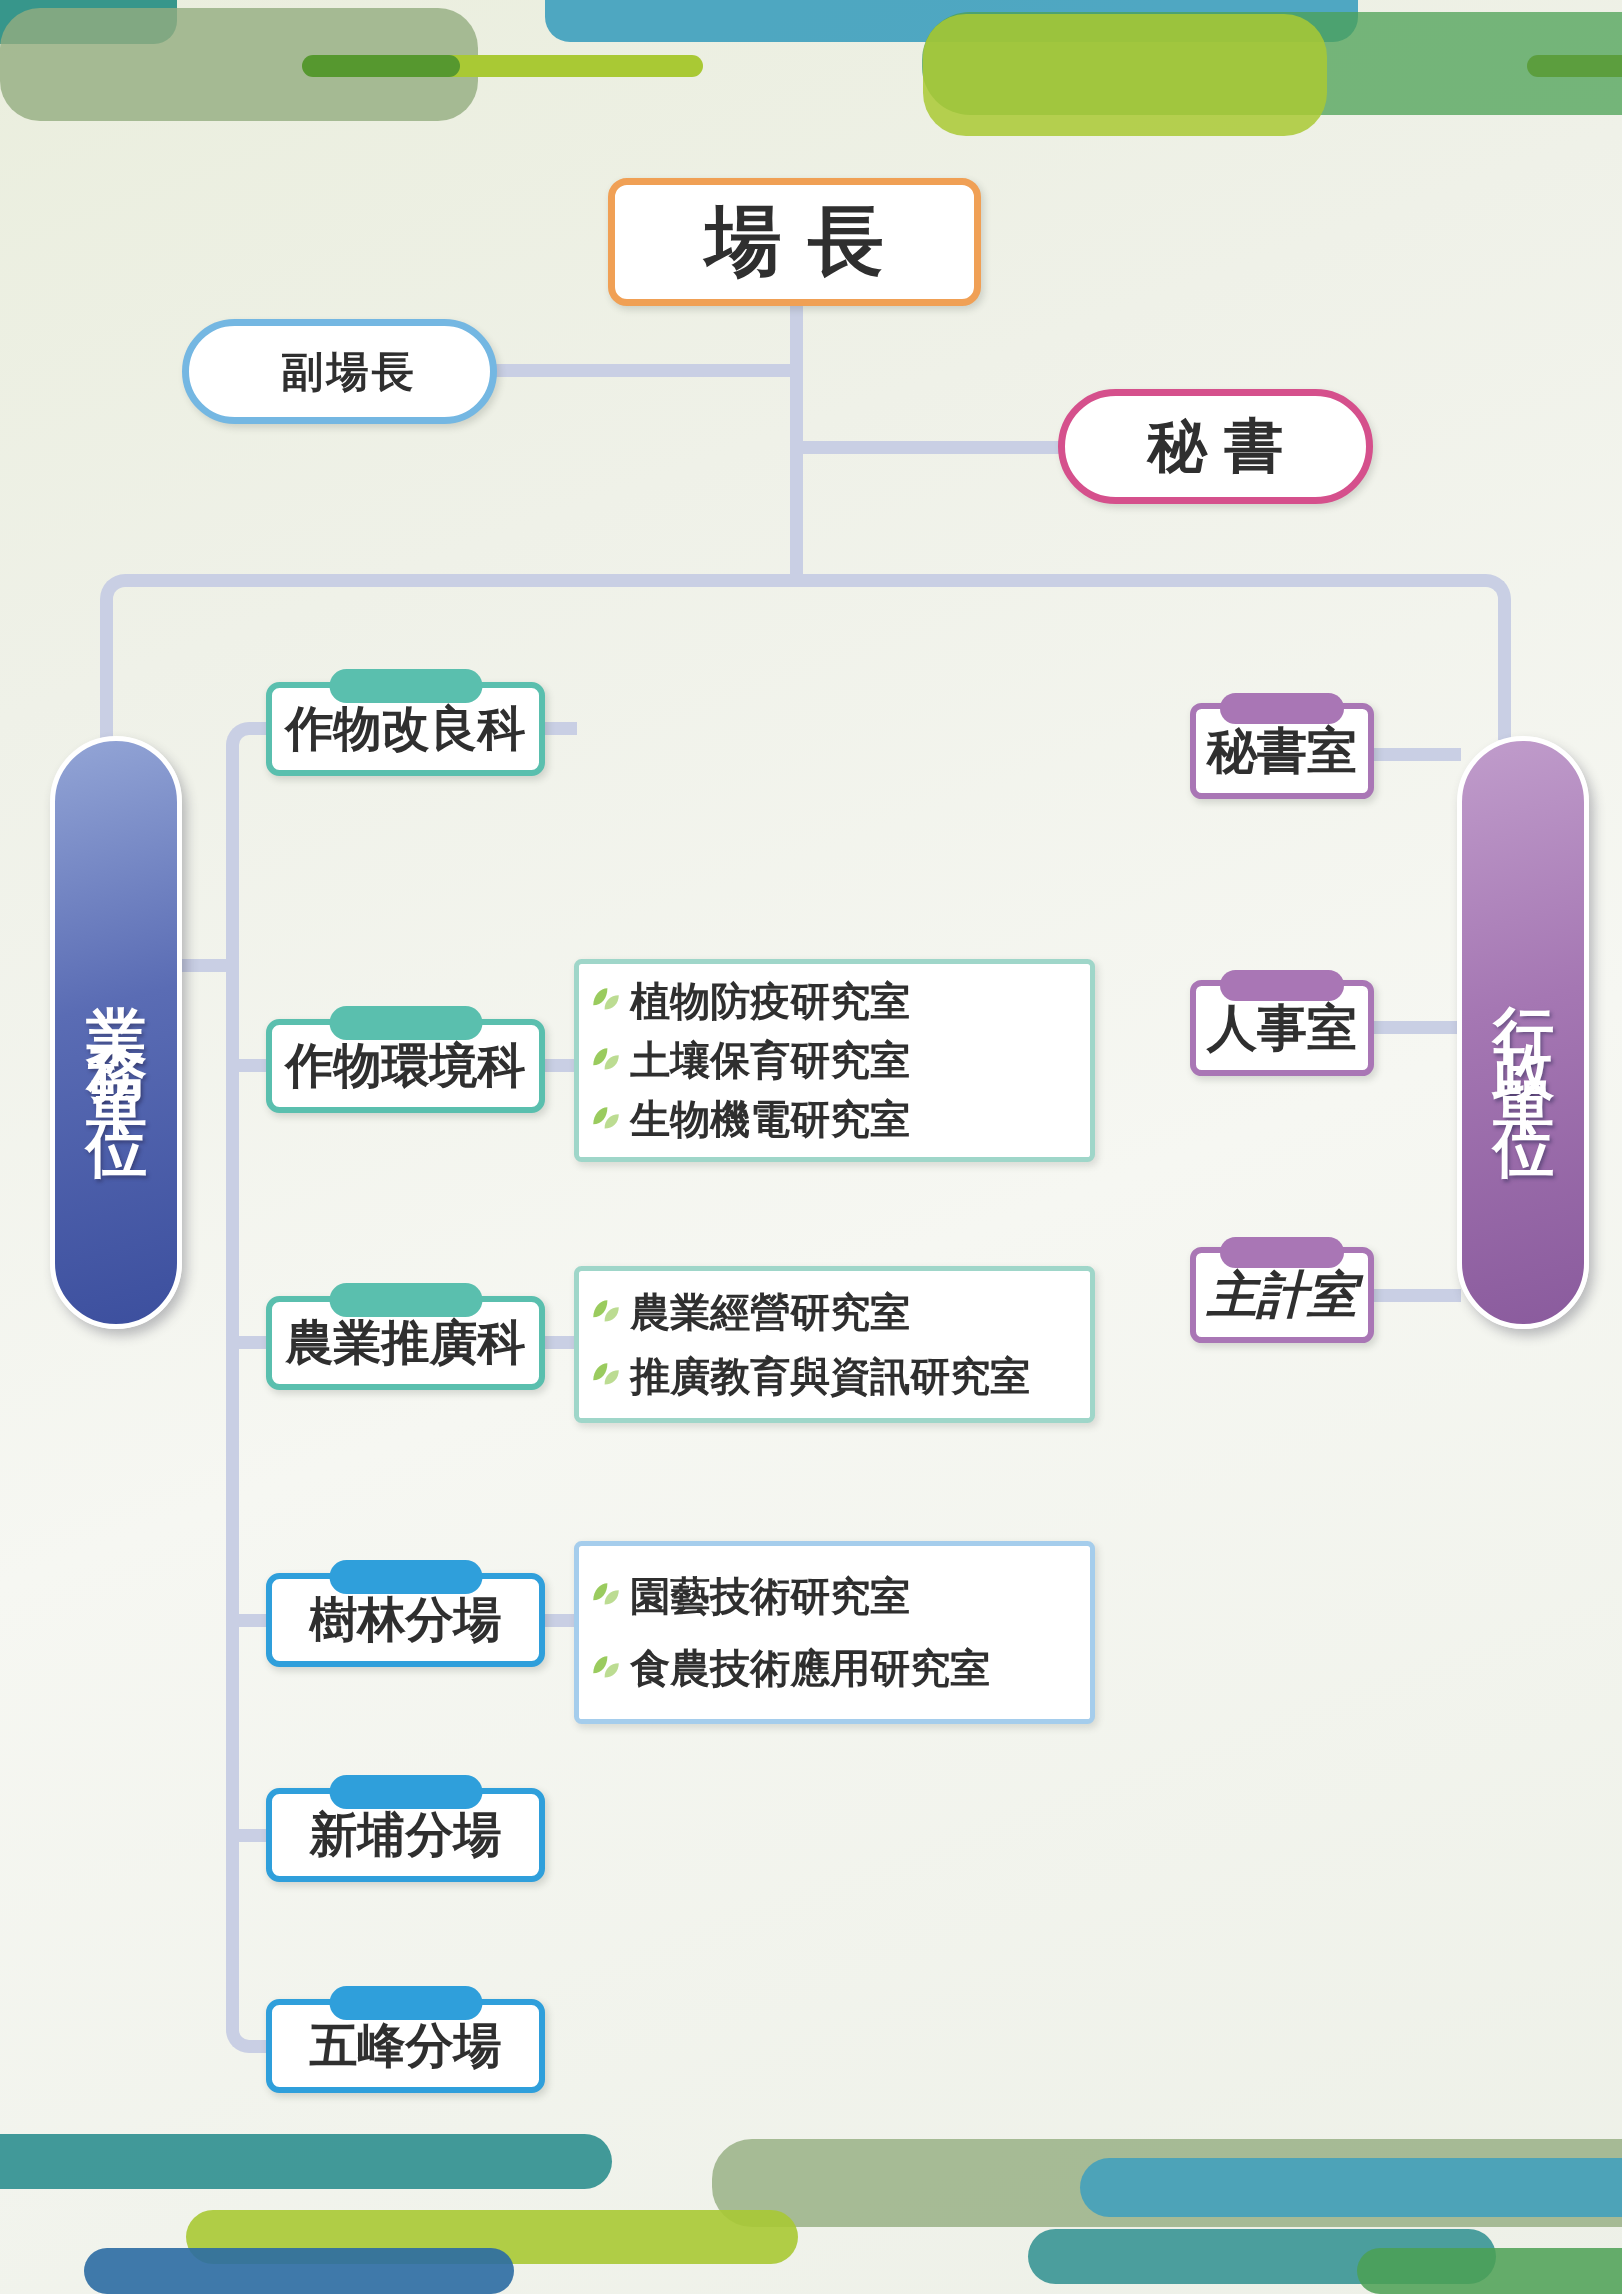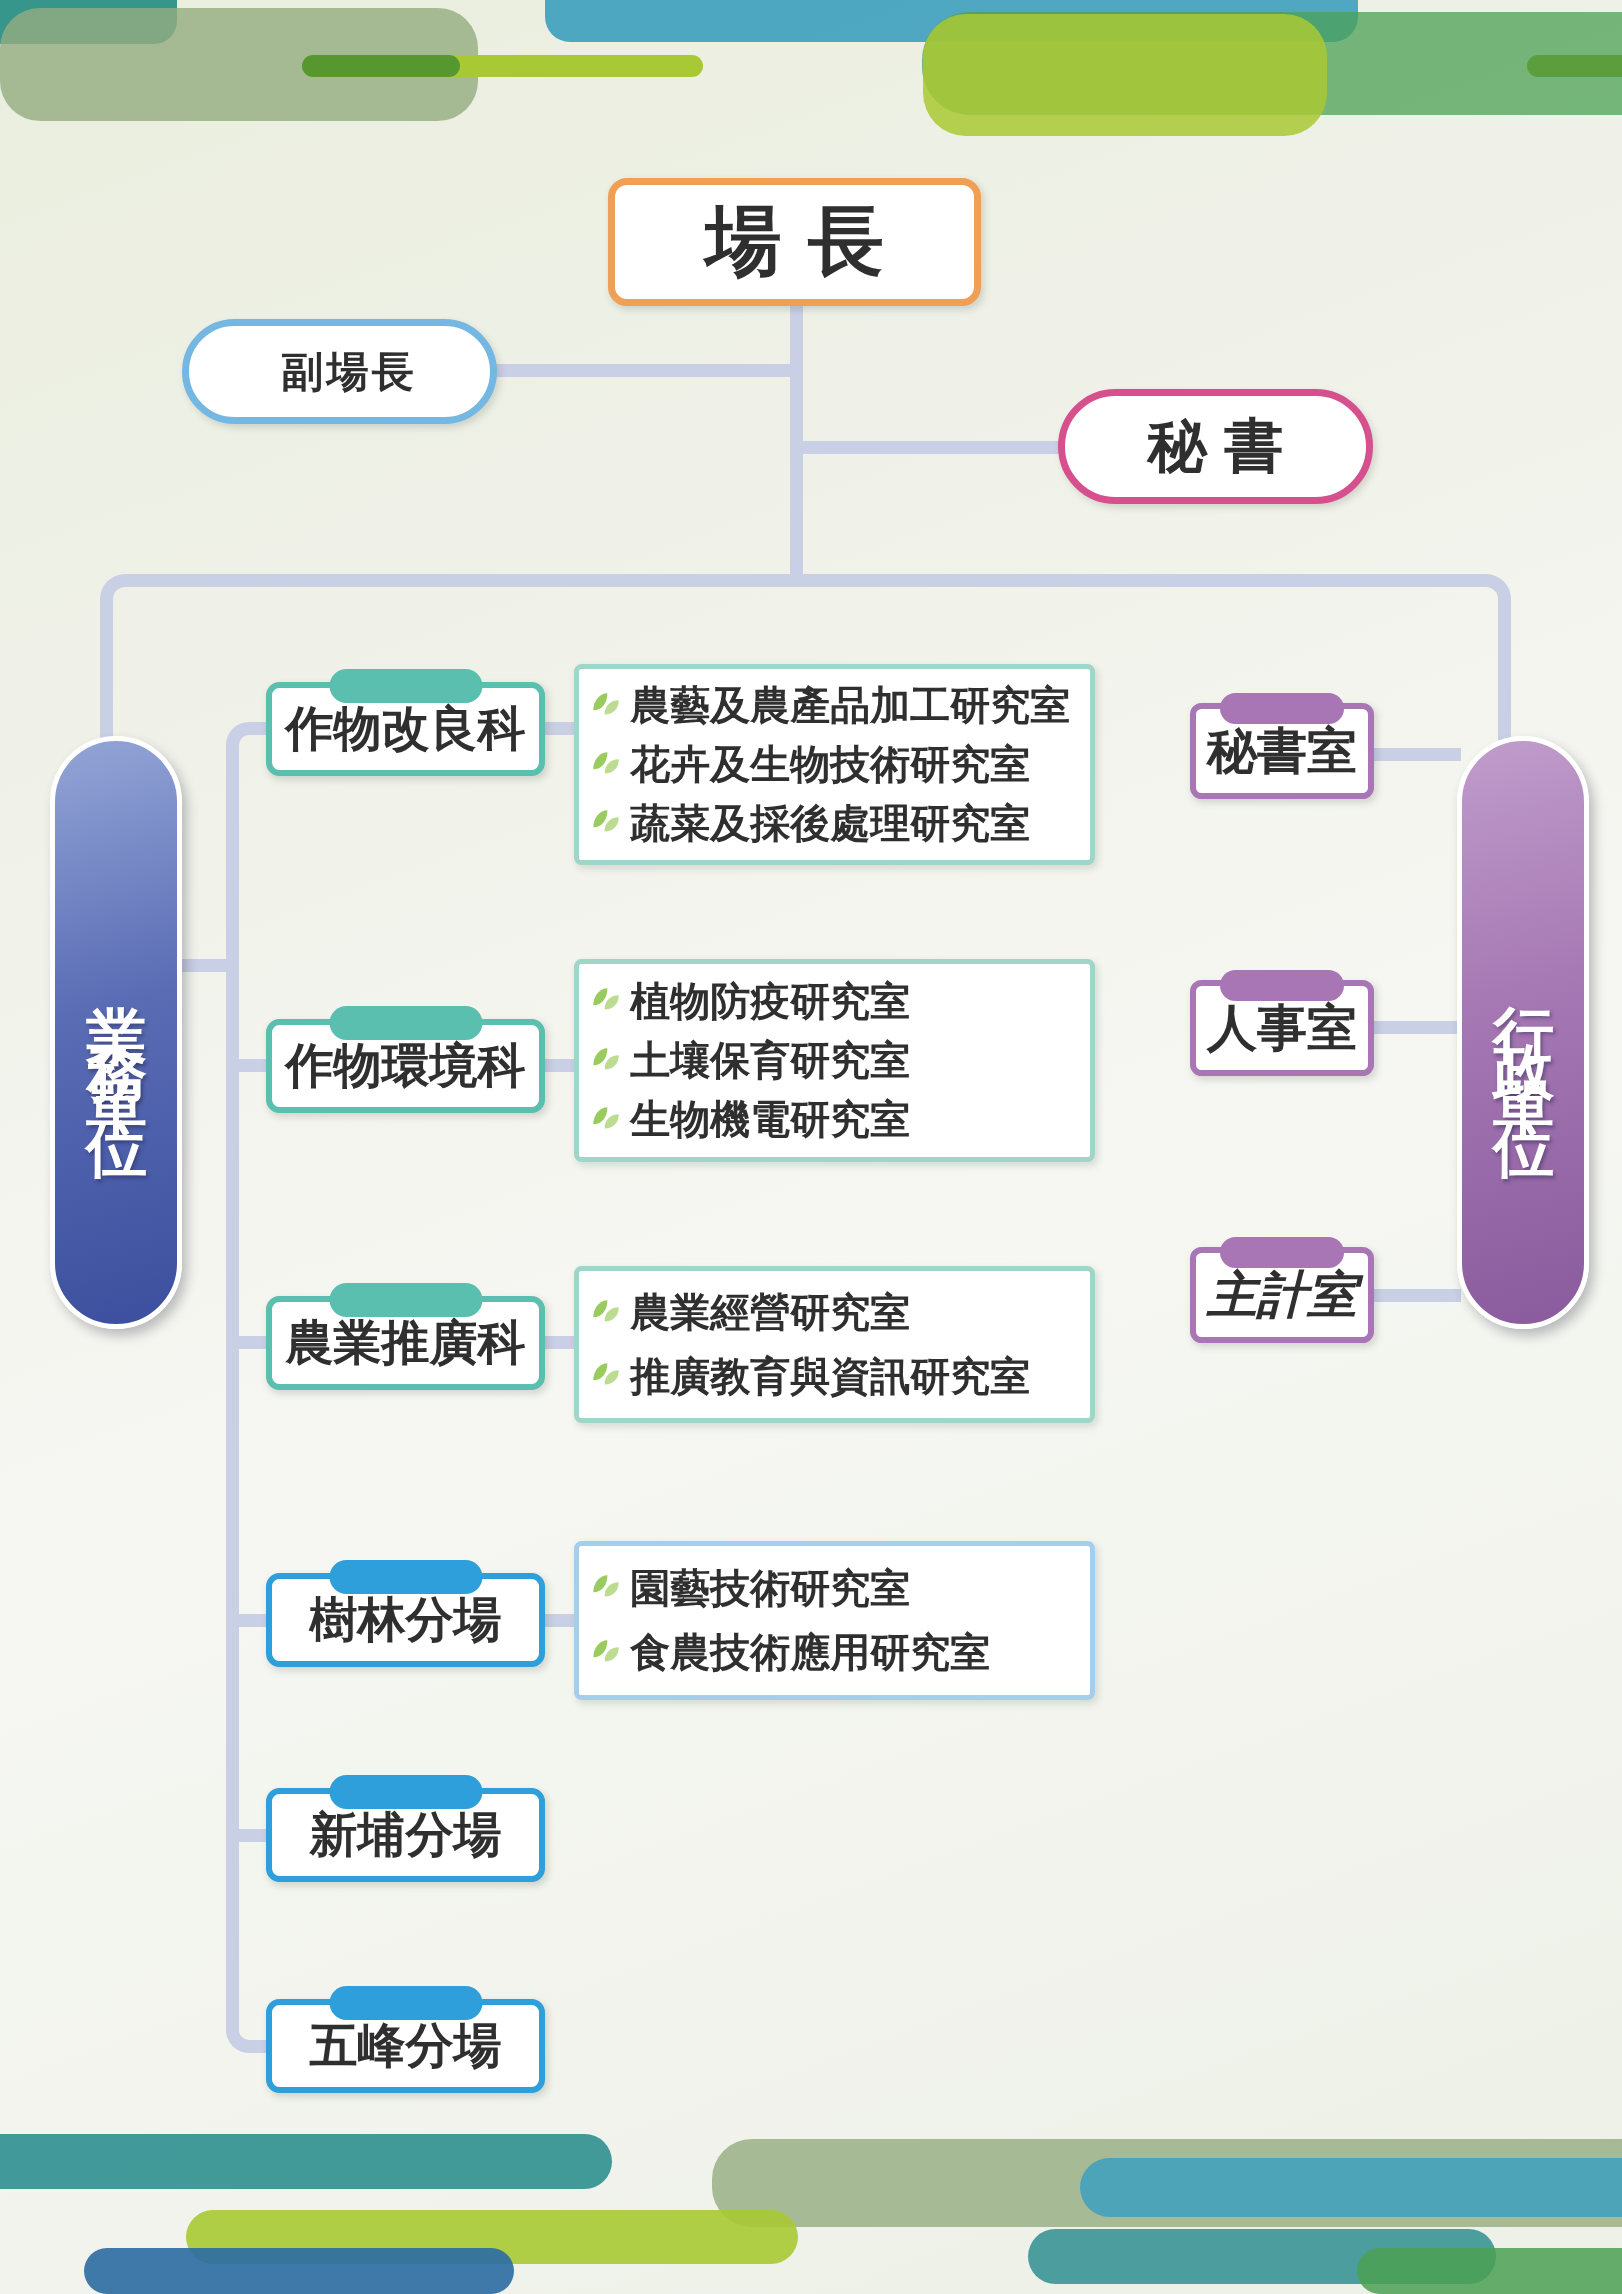--- a/index.html
+++ b/index.html
@@ -140,43 +140,20 @@
   </div>
   <div class="node dept blue" style="left:266px;top:1788px;">
     <div class="tab"></div>
     <span class="label">新埔分場</span>
   </div>
   <div class="node dept blue" style="left:266px;top:1999px;">
     <div class="tab"></div>
     <span class="label">五峰分場</span>
   </div>
 
-  <div class="listbox teal" style="top:664px;height:201px;">
-    <div class="room">
-      <svg class="leaf" viewBox="0 0 24 24">
-          <path d="M3 15 C3 8,8 3,13 3 C13 10,9 15,3 15 Z" fill="#9acb5e"></path>
-          <path d="M11 18 C11 12,15 8,21 8 C21 14,17 18,11 18 Z" fill="#bcdc92"></path>
-        </svg>
-      <span class="label">農藝及農產品加工研究室</span>
-    </div>
-    <div class="room">
-      <svg class="leaf" viewBox="0 0 24 24">
-          <path d="M3 15 C3 8,8 3,13 3 C13 10,9 15,3 15 Z" fill="#9acb5e"></path>
-          <path d="M11 18 C11 12,15 8,21 8 C21 14,17 18,11 18 Z" fill="#bcdc92"></path>
-        </svg>
-      <span class="label">花卉及生物技術研究室</span>
-    </div>
-    <div class="room">
-      <svg class="leaf" viewBox="0 0 24 24">
-          <path d="M3 15 C3 8,8 3,13 3 C13 10,9 15,3 15 Z" fill="#9acb5e"></path>
-          <path d="M11 18 C11 12,15 8,21 8 C21 14,17 18,11 18 Z" fill="#bcdc92"></path>
-        </svg>
-      <span class="label">蔬菜及採後處理研究室</span>
-    </div>
-  </div>
 
   <div class="listbox teal" style="top:959px;height:203px;">
     <div class="room">
       <svg class="leaf" viewBox="0 0 24 24">
           <path d="M3 15 C3 8,8 3,13 3 C13 10,9 15,3 15 Z" fill="#9acb5e"></path>
           <path d="M11 18 C11 12,15 8,21 8 C21 14,17 18,11 18 Z" fill="#bcdc92"></path>
         </svg>
       <span class="label">植物防疫研究室</span>
     </div>
     <div class="room">
@@ -205,21 +182,21 @@
     </div>
     <div class="room">
       <svg class="leaf" viewBox="0 0 24 24">
           <path d="M3 15 C3 8,8 3,13 3 C13 10,9 15,3 15 Z" fill="#9acb5e"></path>
           <path d="M11 18 C11 12,15 8,21 8 C21 14,17 18,11 18 Z" fill="#bcdc92"></path>
         </svg>
       <span class="label">推廣教育與資訊研究室</span>
     </div>
   </div>
 
-  <div class="listbox blue" style="top:1541px;height:159px;">
+  <div class="listbox blue" style="top:1541px;height:183px;">
     <div class="room">
       <svg class="leaf" viewBox="0 0 24 24">
           <path d="M3 15 C3 8,8 3,13 3 C13 10,9 15,3 15 Z" fill="#9acb5e"></path>
           <path d="M11 18 C11 12,15 8,21 8 C21 14,17 18,11 18 Z" fill="#bcdc92"></path>
         </svg>
       <span class="label">園藝技術研究室</span>
     </div>
     <div class="room">
       <svg class="leaf" viewBox="0 0 24 24">
           <path d="M3 15 C3 8,8 3,13 3 C13 10,9 15,3 15 Z" fill="#9acb5e"></path>

